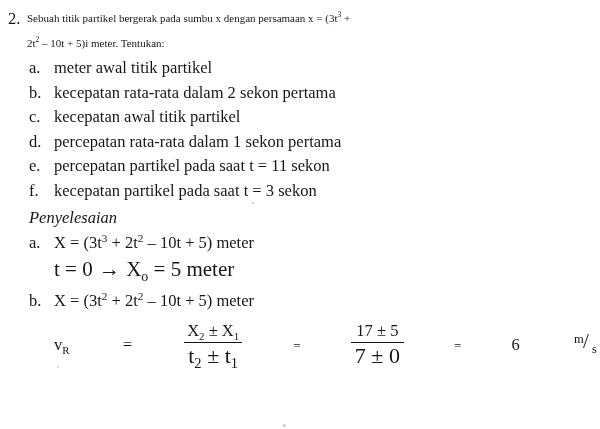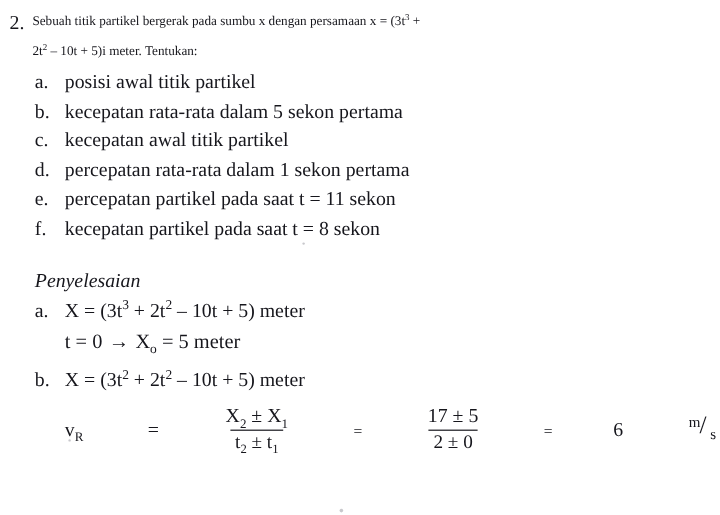--- a/index.html
+++ b/index.html
@@ -74,42 +74,42 @@
   .sub-text {
     flex: 1 1 auto;
   }
 
   
   .solution-heading {
     font-style: italic;
     font-size: 16.5px;
     line-height: 24.6px;
     padding-left: 29px;
-    margin-top: 18px;
+    margin-top: 2px;
   }
 
   
   .step {
     display: flex;
     align-items: flex-start;
     font-size: 16.5px;
     line-height: 26px;
   }
   .step-label {
     width: 25px;
     flex: 0 0 25px;
     padding-left: 29px;
     box-sizing: content-box;
   }
   .step-body {
     flex: 1 1 auto;
   }
   .step-cont {
     padding-left: 54px;
-    font-size: 17px;
+    font-size: 21px;
     line-height: 26px;
   }
 
   sup.sup { font-size: 0.68em; vertical-align: super; line-height: 0; }
   sub.sub { font-size: 0.66em; vertical-align: sub; line-height: 0; }
 
   .arrow { letter-spacing: 0; padding: 0 1px; }
 
   
   .final-eq {
@@ -141,21 +141,21 @@
     vertical-align: middle;
     line-height: 1.12;
   }
   .frac .num {
     padding: 0 4px 1px 4px;
     font-size: 16.5px;
     white-space: nowrap;
   }
   .frac .den {
     padding: 1px 4px 0 4px;
-    font-size: 16px;
+    font-size: 22px;
     border-top: 1.6px solid #16161c;
     white-space: nowrap;
   }
   .unit-frac {
     display: inline-block;
     position: relative;
     width: 26px;
     height: 26px;
     margin-left: 5px;
     vertical-align: middle;
@@ -203,41 +203,41 @@
       <div class="prob-num">2.</div>
       <div class="prob-body">
         <span>Sebuah titik partikel bergerak pada sumbu x dengan persamaan x = (3t</span><sup class="sup">3</sup><span> +</span><br>
         <span>2t</span><sup class="sup">2</sup><span> – 10t  + 5)i meter. Tentukan:</span>
       </div>
     </div>
 
     <ul class="sub-list">
       <li class="sub-item">
         <span class="sub-label">a.</span>
-        <span class="sub-text">posisi awal titik partikel</span>
+        <span class="sub-text">meter awal titik partikel</span>
       </li>
       <li class="sub-item">
         <span class="sub-label">b.</span>
-        <span class="sub-text">kecepatan rata-rata dalam 5 sekon pertama</span>
+        <span class="sub-text">kecepatan rata-rata dalam 2 sekon pertama</span>
       </li>
       <li class="sub-item">
         <span class="sub-label">c.</span>
         <span class="sub-text">kecepatan awal titik partikel</span>
       </li>
       <li class="sub-item">
         <span class="sub-label">d.</span>
         <span class="sub-text">percepatan rata-rata dalam 1 sekon pertama</span>
       </li>
       <li class="sub-item">
         <span class="sub-label">e.</span>
         <span class="sub-text">percepatan partikel pada saat t = 11 sekon</span>
       </li>
       <li class="sub-item">
         <span class="sub-label">f.</span>
-        <span class="sub-text">kecepatan partikel pada saat t = 8 sekon</span>
+        <span class="sub-text">kecepatan partikel pada saat t = 3 sekon</span>
       </li>
     </ul>
 
     <div class="solution-heading">Penyelesaian</div>
 
     <div class="step">
       <span class="step-label">a.</span>
       <span class="step-body"><span>X = (3t</span><sup class="sup">3</sup><span> + 2t</span><sup class="sup">2</sup><span> – 10t + 5) meter</span></span>
     </div>
     <div class="step-cont"><span>t = 0 </span><span class="arrow">→</span><span> X</span><sub class="sub">o</sub><span> = 5 meter</span></div>
@@ -255,21 +255,21 @@
 
       <span class="frac">
         <span class="num"><span>X</span><sub class="sub">2</sub><span> ± X</span><sub class="sub">1</sub></span>
         <span class="den"><span>t</span><sub class="sub">2</sub><span> ± t</span><sub class="sub">1</sub></span>
       </span>
 
       <span class="eq-op-small">=</span>
 
       <span class="frac">
         <span class="num">17 ± 5</span>
-        <span class="den">2 ± 0</span>
+        <span class="den">7 ± 0</span>
       </span>
 
       <span class="eq-op-small">=</span>
       <span class="eq-var">6</span>
 
       <span class="unit-frac">
         <span class="u-num">m</span>
         <span class="u-slash">/</span>
         <span class="u-den">s</span>
       </span>

